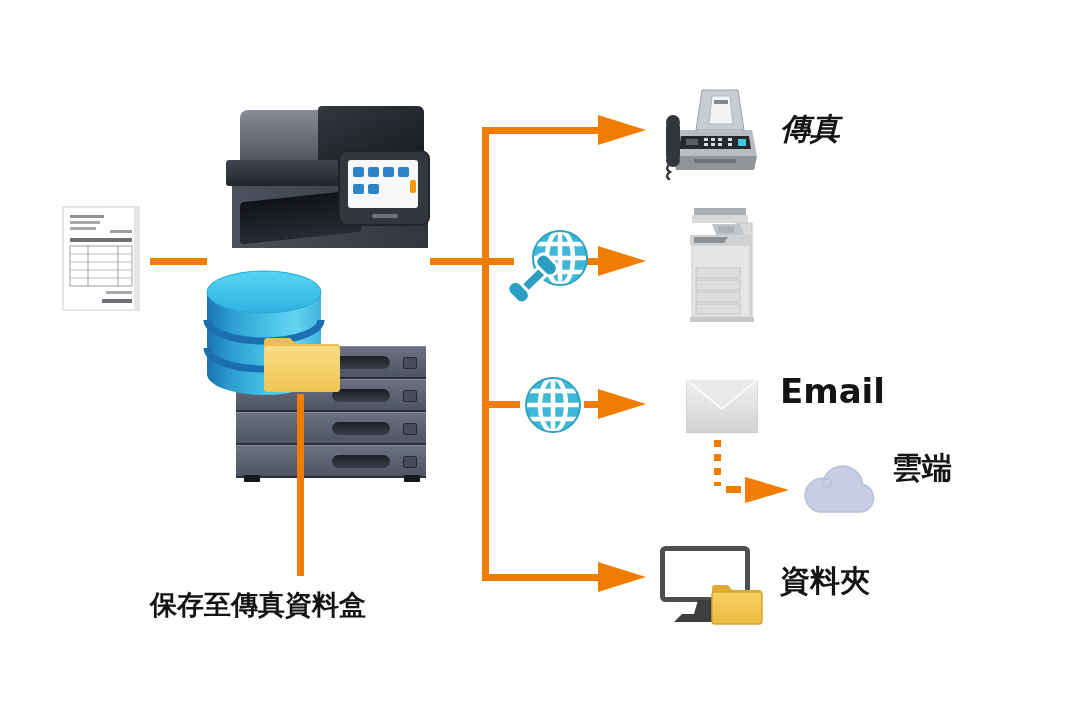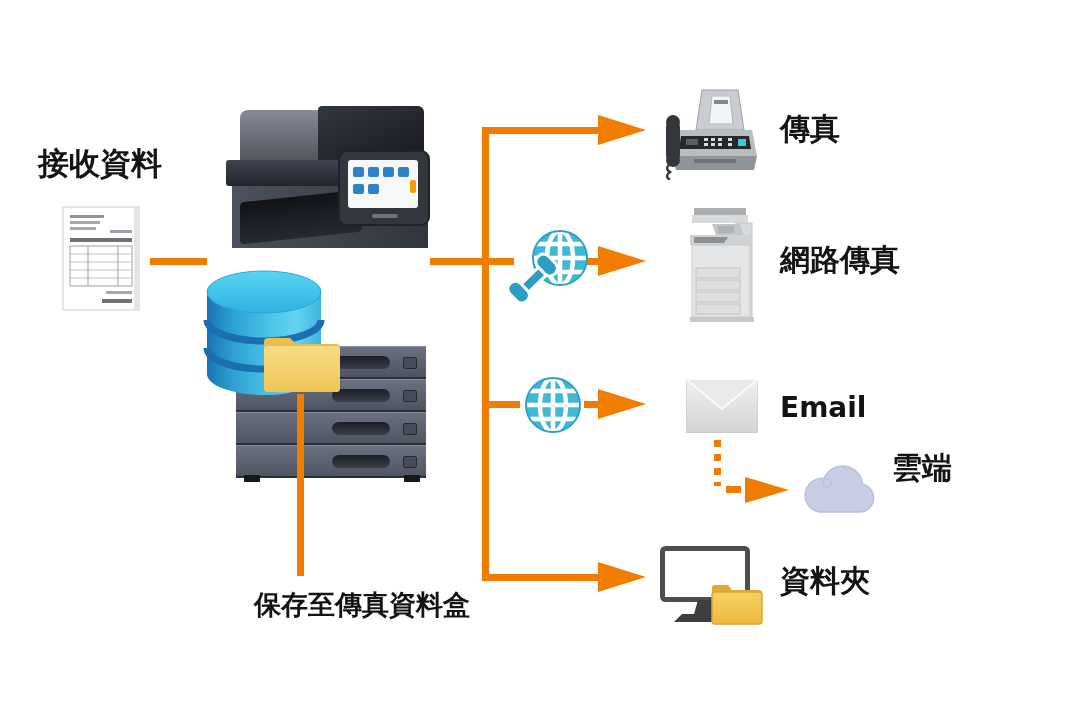--- a/index.html
+++ b/index.html
@@ -57,21 +57,20 @@
     background:linear-gradient(#1B1E24,#3A3F4A);border-radius:7px;}
   .p-latch{position:absolute;right:9px;top:10px;width:14px;height:12px;
     background:#474C58;border:1px solid #262A32;border-radius:2px;box-sizing:border-box;}
   .p-foot{position:absolute;bottom:0;width:16px;height:7px;background:#16181C;border-radius:1px;}
 </style>
 </head>
 <body>
 
 <div class="stage">
 
-  <div class="abs lbl" style="left:38px;top:146px;font-size:31px;">接收資料</div>
 
   <svg class="abs" style="left:62px;top:206px;" width="80" height="106" viewBox="0 0 80 106">
     <rect x="1" y="1" width="76" height="103" fill="#FFFFFF" stroke="#C9CCCE"></rect>
     <rect x="72" y="2" width="5" height="101" fill="#E3E5E7"></rect>
     <rect x="8" y="9" width="34" height="3" fill="#8F9396"></rect>
     <rect x="8" y="15" width="30" height="3" fill="#A6AAAD"></rect>
     <rect x="8" y="21" width="26" height="3" fill="#A6AAAD"></rect>
     <rect x="48" y="24" width="22" height="3" fill="#9BA0A4"></rect>
     <rect x="8" y="32" width="62" height="4" fill="#6E7276"></rect>
     <rect x="8" y="40" width="62" height="40" fill="none" stroke="#9BA0A4"></rect>
@@ -154,21 +153,21 @@
       <linearGradient id="fold1" x1="0" y1="0" x2="0" y2="1">
         <stop offset="0" stop-color="#F8DD86"></stop>
         <stop offset="1" stop-color="#EFC554"></stop>
       </linearGradient>
     </defs>
     <path d="M4 12 q0-4 4-4 h22 l6 6 h40 q4 0 4 4 v40 q0 4-4 4 H8 q-4 0-4-4 Z" fill="#E9BE4F"></path>
     <rect x="4" y="16" width="76" height="46" rx="4" fill="url(#fold1)"></rect>
   </svg>
 
   <div class="line-v" style="left:297px;top:394px;height:182px;"></div>
-  <div class="abs lbl" style="left:150px;top:589px;width:320px;text-align:right;font-size:27px;">保存至傳真資料盒</div>
+  <div class="abs lbl" style="left:150px;top:589px;width:320px;text-align:left;font-size:27px;">保存至傳真資料盒</div>
 
   <div class="line-v" style="left:482px;top:127px;height:454px;"></div>
 
   <div class="line-h" style="left:482px;top:127px;width:116px;"></div>
   <div class="arrow-right" style="left:598px;top:115px;"></div>
 
   <div class="line-h" style="left:430px;top:258px;width:84px;"></div>
   <div class="line-h" style="left:584px;top:258px;width:14px;"></div>
   <div class="arrow-right" style="left:598px;top:246px;"></div>
 
@@ -236,50 +235,49 @@
         <rect x="64" y="55" width="4" height="3"></rect>
     </g>
     <rect x="74" y="51" width="8" height="7" fill="#3EC8E0"></rect>
     <polygon points="9,68 93,68 90,82 12,82" fill="#8F9498"></polygon>
     <rect x="30" y="71" width="42" height="4" fill="#6E7276"></rect>
     <rect x="2" y="32" width="14" height="42" rx="7" fill="#33363A"></rect>
     <circle cx="9" cy="34" r="7" fill="#33363A"></circle>
     <circle cx="9" cy="72" r="7" fill="#33363A"></circle>
     <path d="M6 76 q-6 4 0 8 q-6 4 0 8" fill="none" stroke="#33363A" stroke-width="2.5"></path>
   </svg>
-  <div class="abs lbl" style="left:780px;top:112px;font-size:30px;">傳真</div>
+  <div class="abs lbl" style="left:780px;top:112px;font-size:30px;font-style:italic;">傳真</div>
 
   <svg class="abs" style="left:688px;top:206px;" width="74" height="120" viewBox="0 0 74 120">
     <rect x="6" y="2" width="52" height="7" fill="#ABAEB1"></rect>
     <rect x="4" y="9" width="56" height="8" fill="#D7D9DA"></rect>
     <rect x="48" y="17" width="16" height="95" fill="#D9DADC" stroke="#C2C4C6"></rect>
     <polygon points="24,18 52,18 56,29 28,29" fill="#C3C6C8"></polygon>
     <rect x="30" y="20" width="16" height="7" fill="#AFB2B5"></rect>
     <rect x="2" y="29" width="62" height="10" fill="#CFD1D3"></rect>
     <polygon points="6,31 40,31 36,37 6,37" fill="#8E9194"></polygon>
     <rect x="4" y="39" width="58" height="72" fill="#E4E5E6" stroke="#C8CACC"></rect>
     <rect x="8" y="62" width="44" height="10" fill="#DDDEDF" stroke="#C2C4C6"></rect>
     <rect x="8" y="74" width="44" height="10" fill="#DDDEDF" stroke="#C2C4C6"></rect>
     <rect x="8" y="86" width="44" height="10" fill="#DDDEDF" stroke="#C2C4C6"></rect>
     <rect x="8" y="98" width="44" height="10" fill="#DDDEDF" stroke="#C2C4C6"></rect>
     <rect x="2" y="111" width="64" height="5" fill="#C6C8CA"></rect>
   </svg>
-  <div class="abs lbl" style="left:780px;top:243px;font-size:30px;">網路傳真</div>
 
   <svg class="abs" style="left:686px;top:379px;" width="72" height="54" viewBox="0 0 72 54">
     <defs>
       <linearGradient id="env" x1="0" y1="0" x2="0" y2="1">
         <stop offset="0" stop-color="#F0F0F0"></stop>
         <stop offset="1" stop-color="#D3D3D3"></stop>
       </linearGradient>
     </defs>
     <rect x="0" y="0" width="72" height="54" fill="url(#env)" stroke="#C6C6C6"></rect>
     <polygon points="0,0 36,30 72,0" fill="#E9E9E9" stroke="#FAFAFA" stroke-width="2"></polygon>
   </svg>
-  <div class="abs lbl" style="left:780px;top:392px;font-size:28px;">Email</div>
+  <div class="abs lbl" style="left:780px;top:372px;font-size:34px;">Email</div>
 
   <div class="dotted-v" style="left:714px;top:440px;height:46px;"></div>
   <div class="line-h" style="left:726px;top:486px;width:15px;"></div>
   <div class="arrow-right arrow-sm" style="left:745px;top:477px;"></div>
 
   <svg class="abs" style="left:800px;top:464px;" width="80" height="54" viewBox="0 0 80 54">
     <path d="M20 48 h40 a14 14 0 0 0 2.5-27.7 A20 20 0 0 0 24 14.5 A13.5 13.5 0 0 0 20 48 z" fill="#C8CDE3" stroke="#B9C0DA" stroke-width="1.5"></path>
     <circle cx="27" cy="19" r="4" fill="#C8CDE3" stroke="#B9C0DA" stroke-width="1.5"></circle>
   </svg>
   <div class="abs lbl" style="left:892px;top:451px;font-size:30px;">雲端</div>

